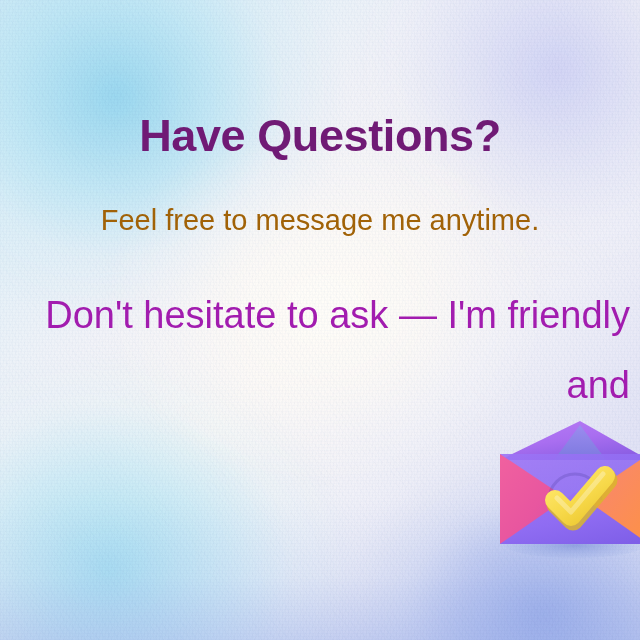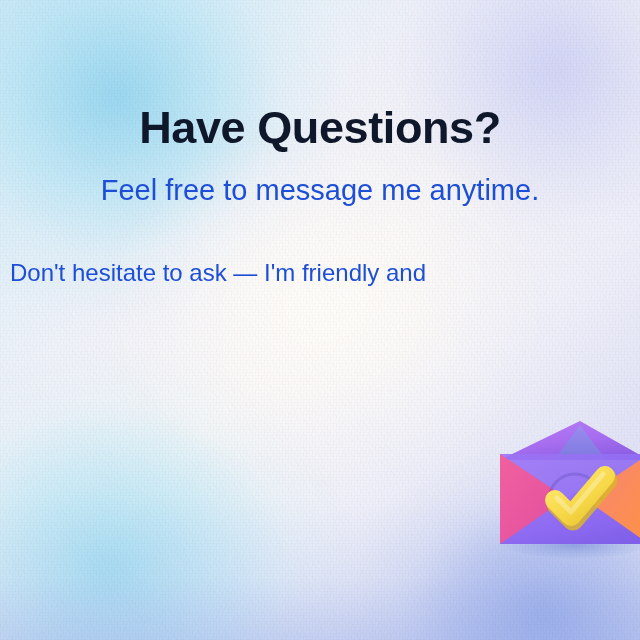--- a/index.html
+++ b/index.html
@@ -159,41 +159,41 @@
     display: flex;
     flex-direction: column;
     align-items: center;
     padding-top: 96px;
     box-sizing: border-box;
   }
   .headline {
     font-size: 45px;
     font-weight: 700;
     letter-spacing: -0.4px;
-    color: #0f172a;
+    color: #701a75;
     line-height: 1.08;
-    margin: 8px;
+    margin: 16px;
     text-align: center;
   }
   .subhead {
-    margin: 12px 0 0 0;
+    margin: 26px 0 0 0;
     font-size: 29px;
     font-weight: 400;
-    color: #1d4ed8;
+    color: #a16207;
     line-height: 1.2;
     text-align: center;
   }
   .body-copy {
     margin: 44px 0 0 0;
     width: 620px;
-    font-size: 24px;
+    font-size: 38px;
     font-weight: 400;
-    color: #1d4ed8;
+    color: #a21caf;
     line-height: 1.82;
-    text-align: left;
+    text-align: right;
   }
   .body-copy .ln { display: block; }
 
   
   .envelope-wrap {
     position: absolute;
     left: 497px;
     top: 414px;
     width: 152px;
     height: 140px;

